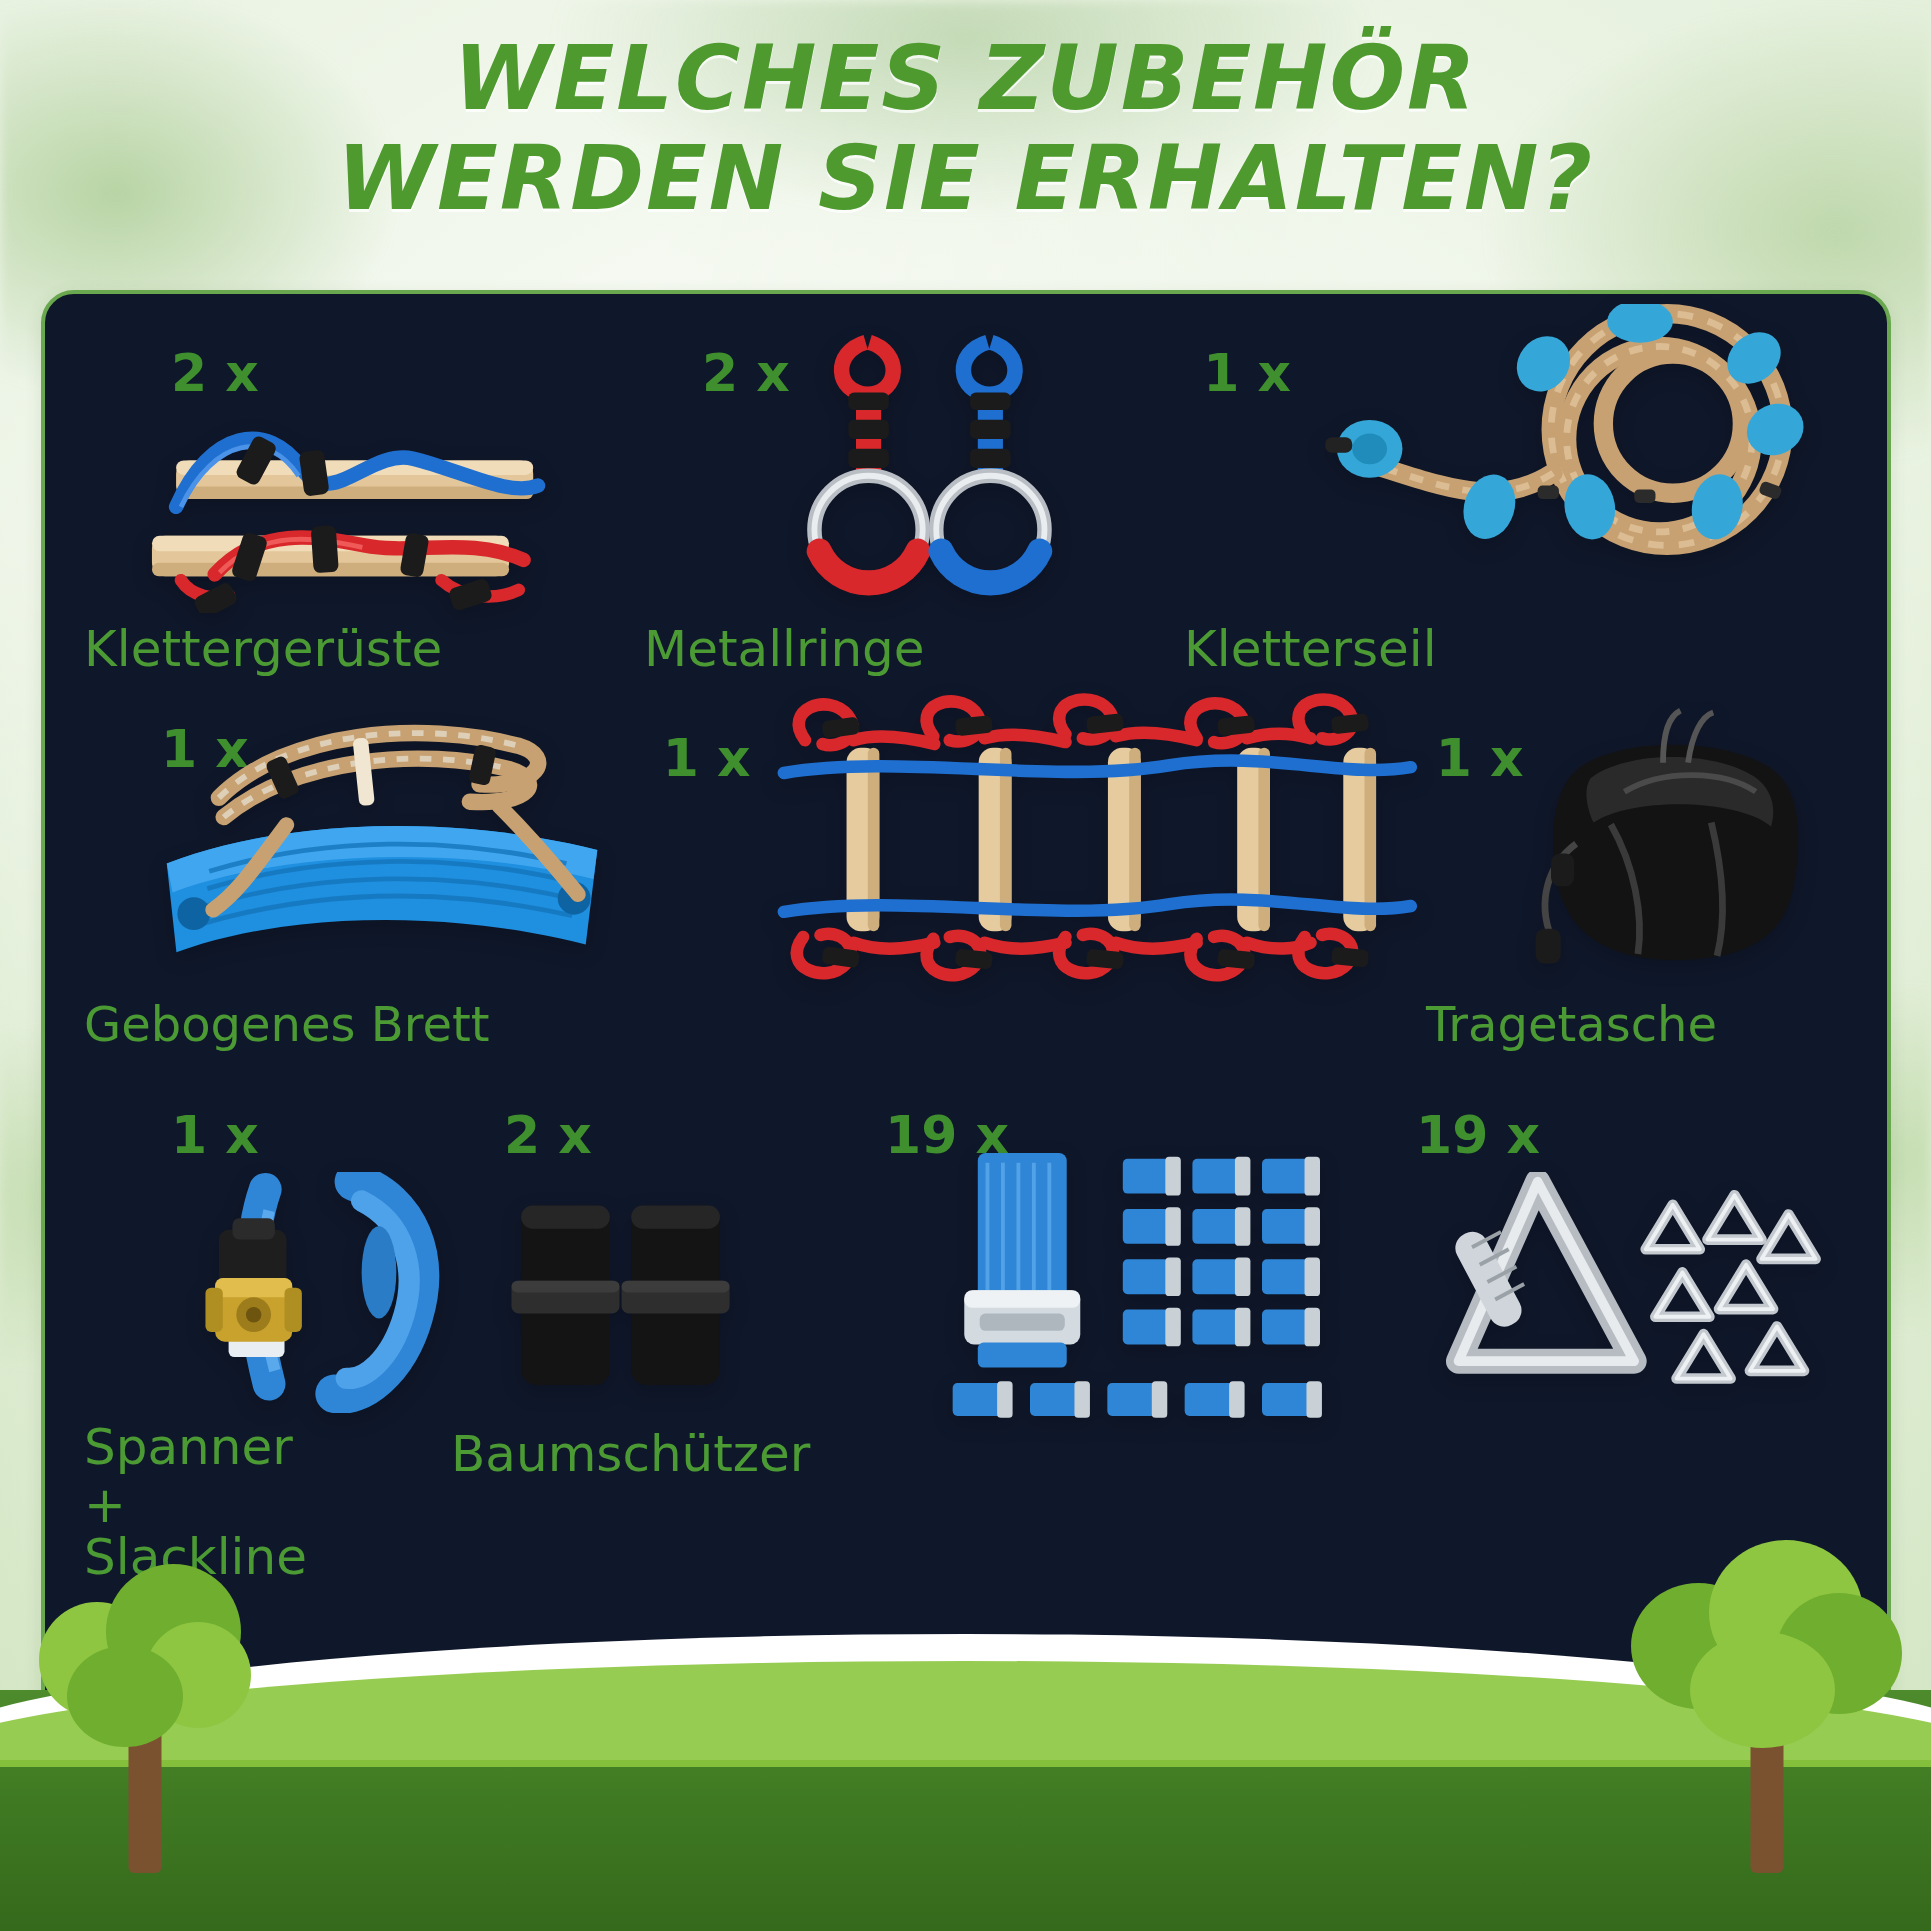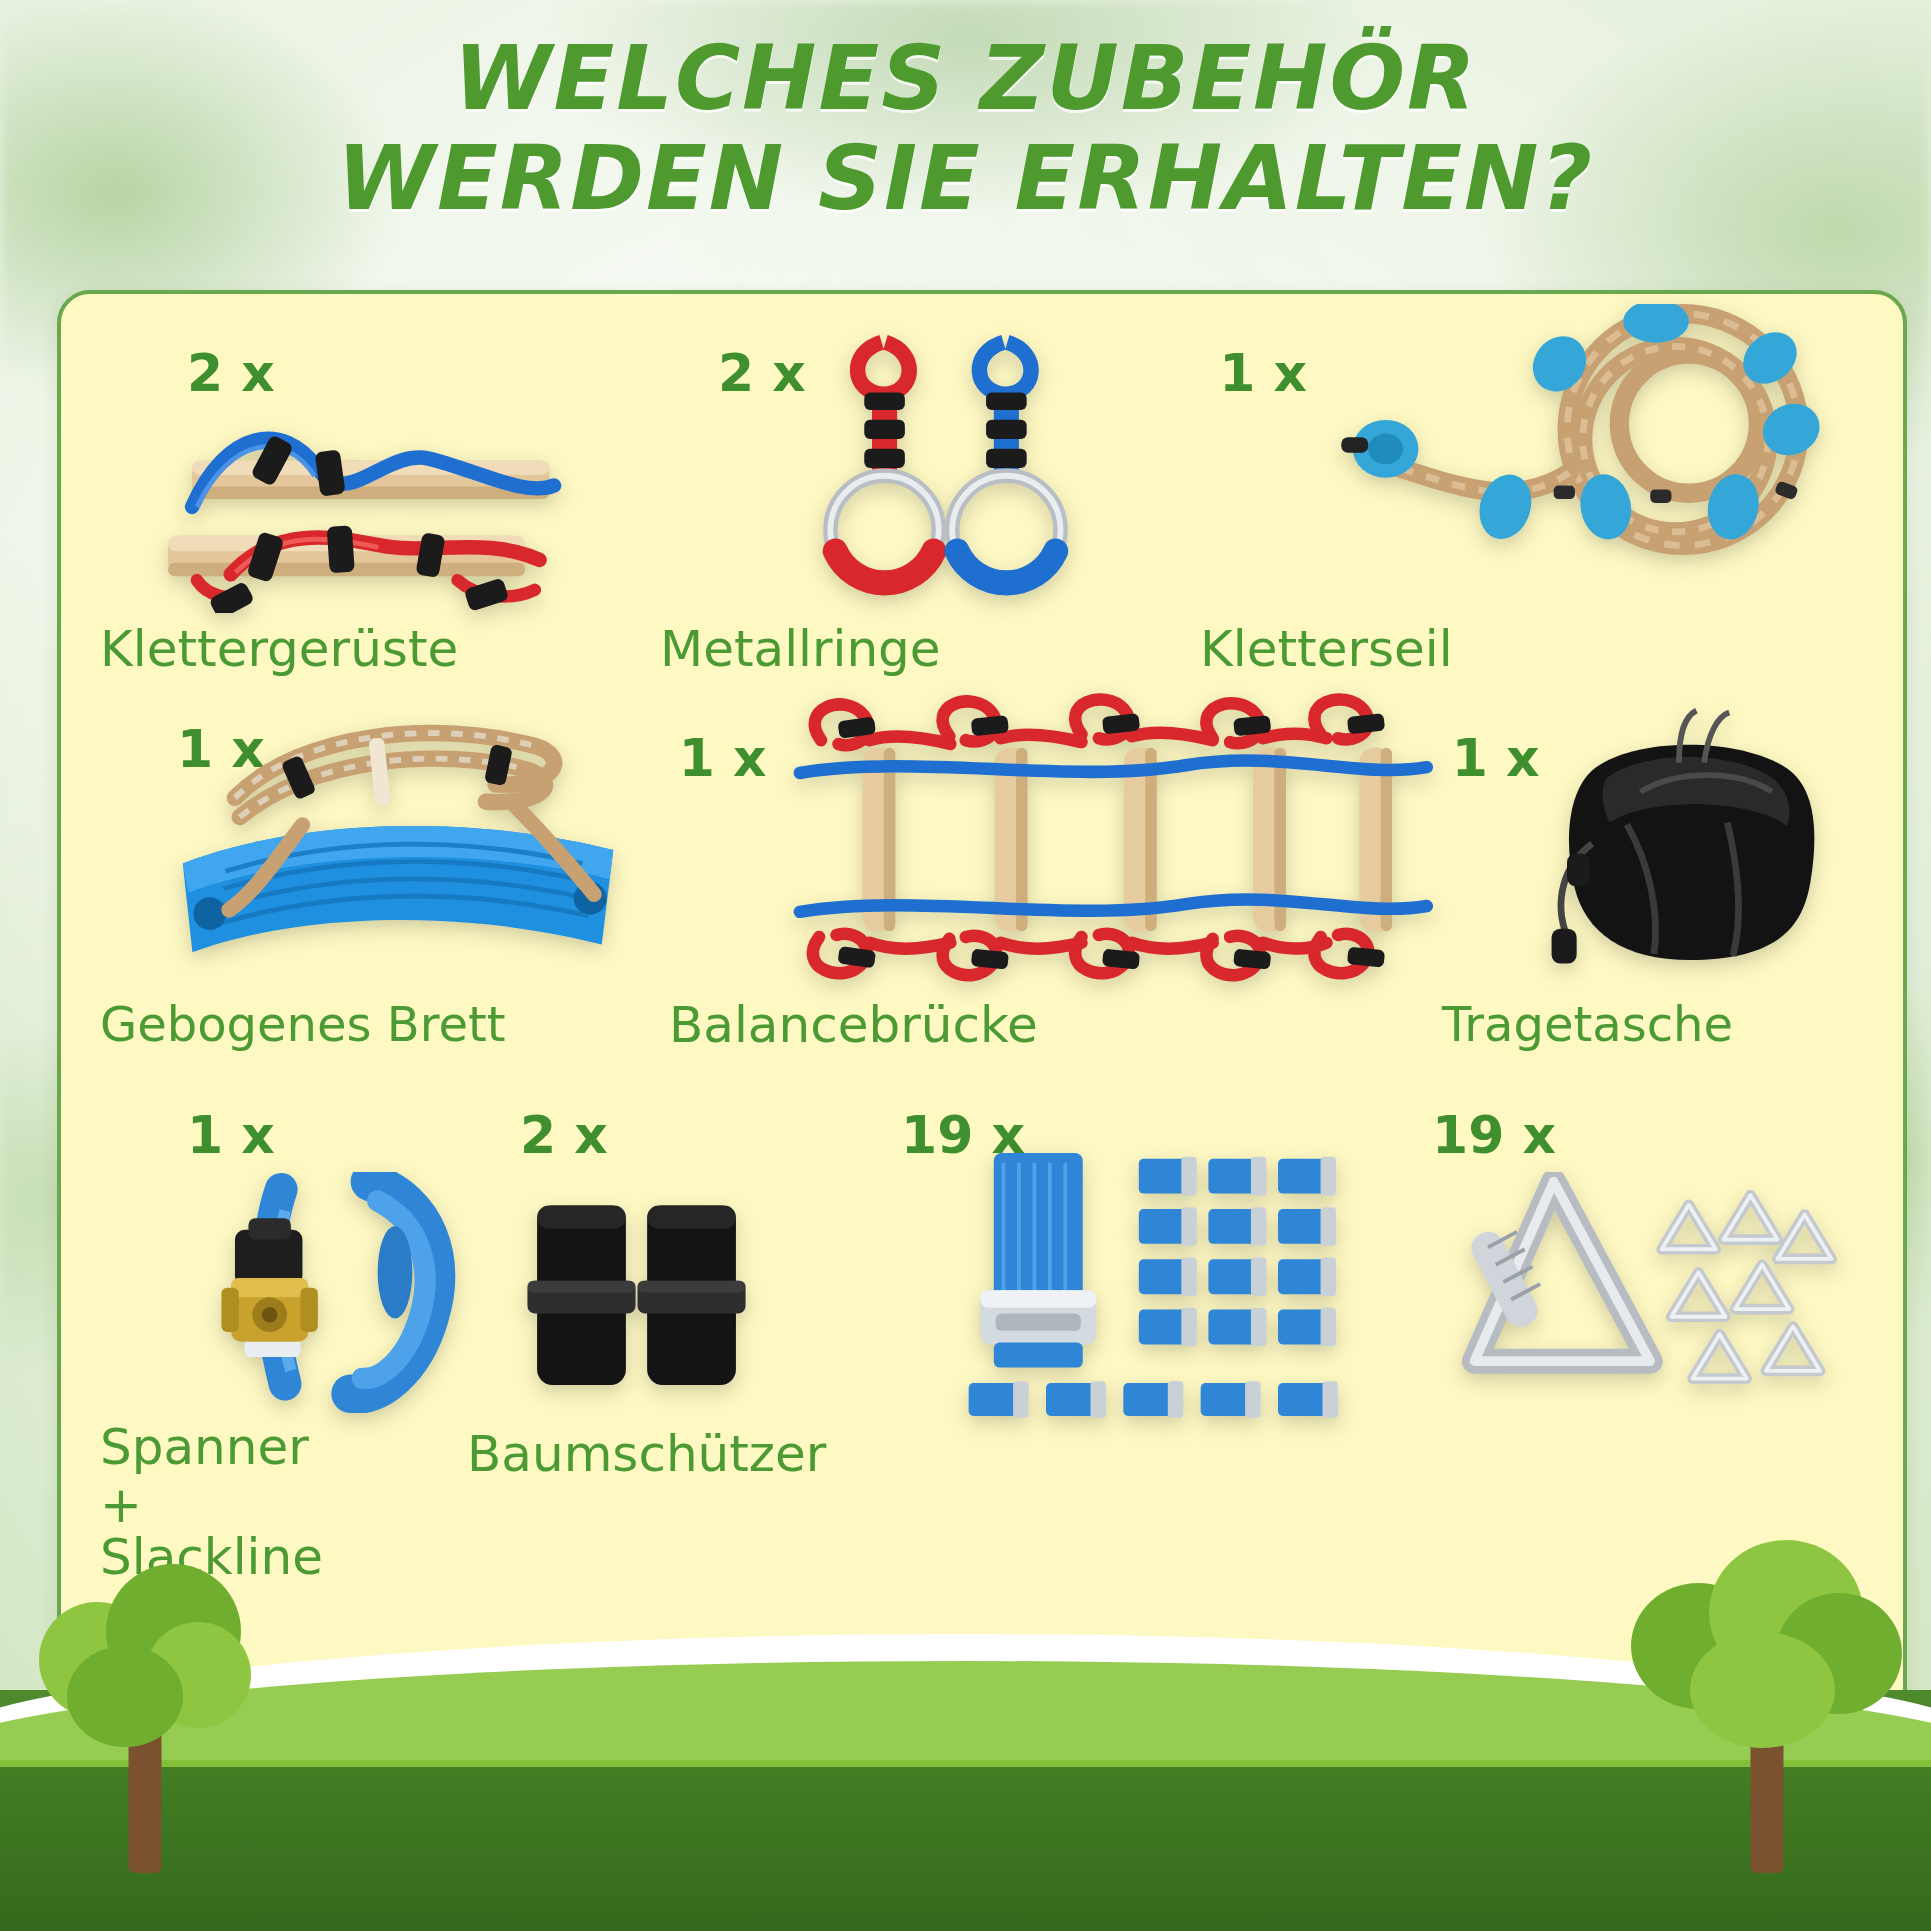--- a/index.html
+++ b/index.html
@@ -37,22 +37,22 @@
     font-style:italic;
     font-size:89px;
     line-height:1.12;
     letter-spacing:1.9px;
     text-shadow:0 2.9px 0 rgba(255,255,255,.75);
     padding:0 39px;
   }
   
   .card{
     position:absolute;
-    left:57px;top:290px;width:1850px;height:1448px;
-    background:#fef9c3;
+    left:41px;top:290px;width:1850px;height:1448px;
+    background:#0f172a;
     border:4.8px solid #6aa84f;
     border-radius:33px;
     box-shadow:0 5.8px 17.4px rgba(60,90,40,.12);
     box-sizing:border-box;
     padding:17.4px 23px;
   }
   .cell{position:relative;box-sizing:border-box;}
   .qty{
     color:#3f8f2e;font-weight:bold;font-size:52px;
     position:absolute;
@@ -308,21 +308,20 @@
           <rect x="470" y="28" width="38" height="18" rx="6" transform="rotate(-6 489 37)"></rect>
           <rect x="588" y="26" width="38" height="18" rx="6" transform="rotate(-6 607 35)"></rect>
           <rect x="60" y="268" width="38" height="18" rx="6" transform="rotate(8 79 277)"></rect>
           <rect x="198" y="270" width="38" height="18" rx="6" transform="rotate(6 217 279)"></rect>
           <rect x="334" y="270" width="38" height="18" rx="6" transform="rotate(6 353 279)"></rect>
           <rect x="470" y="270" width="38" height="18" rx="6" transform="rotate(6 489 279)"></rect>
           <rect x="588" y="268" width="38" height="18" rx="6" transform="rotate(6 607 277)"></rect>
         </g>
       </svg>
     </div>
-    <div class="label" style="top:319px;">Balancebrücke</div>
   </div>
 
   <div class="cell" style="position:absolute;left:1381px;top:386px;width:434px;height:406px;">
     <div class="qty" style="left:9.7px;top:48px;">1 x</div>
     <div class="art shadow" style="left:92px;top:19.3px;width:319px;height:280px;">
       <svg width="319" height="280" viewBox="0 0 330 290">
         <path d="M60 74 C 100 40, 210 38, 262 72 C 288 90, 296 130, 286 190
                  C 278 238, 250 266, 176 270 C 96 274, 54 244, 42 196
                  C 30 144, 36 96, 60 74 Z" fill="#131313"></path>
         <path d="M75 82 C 110 54, 200 52, 244 80 C 262 92, 268 112, 262 132

